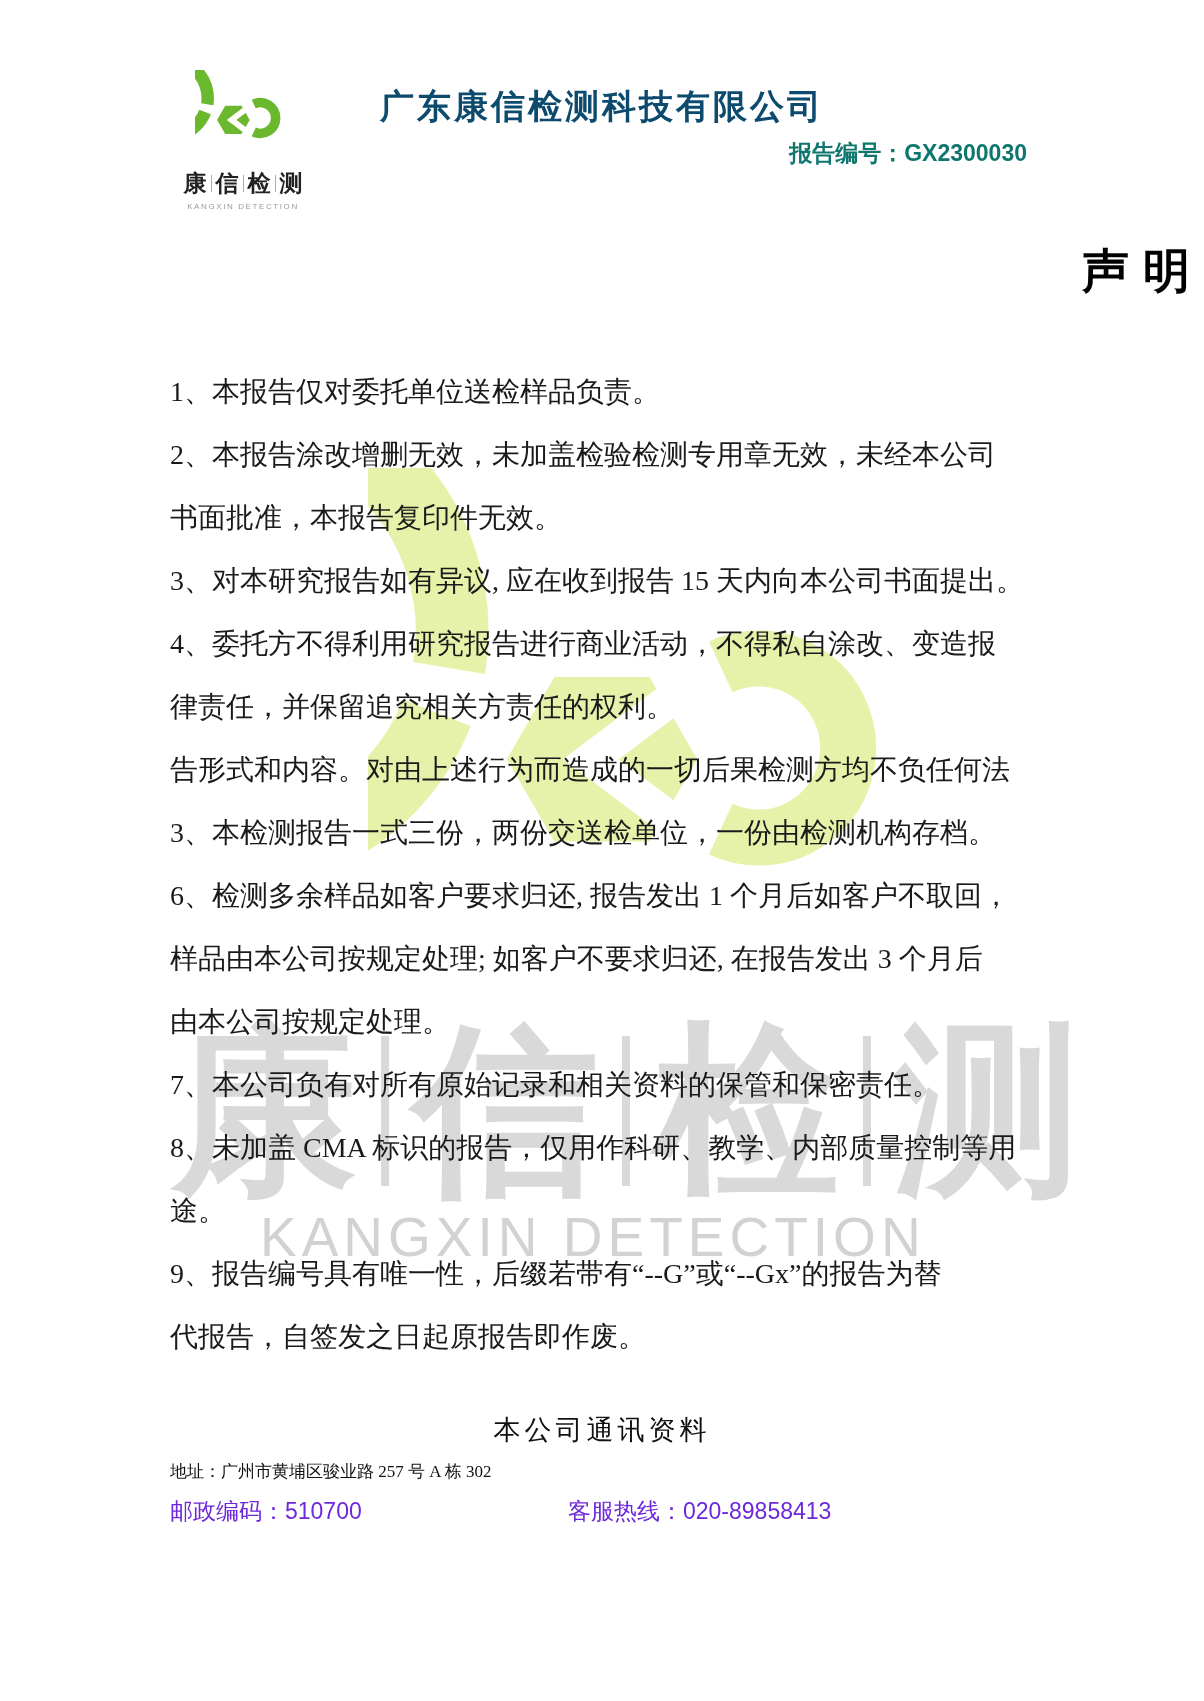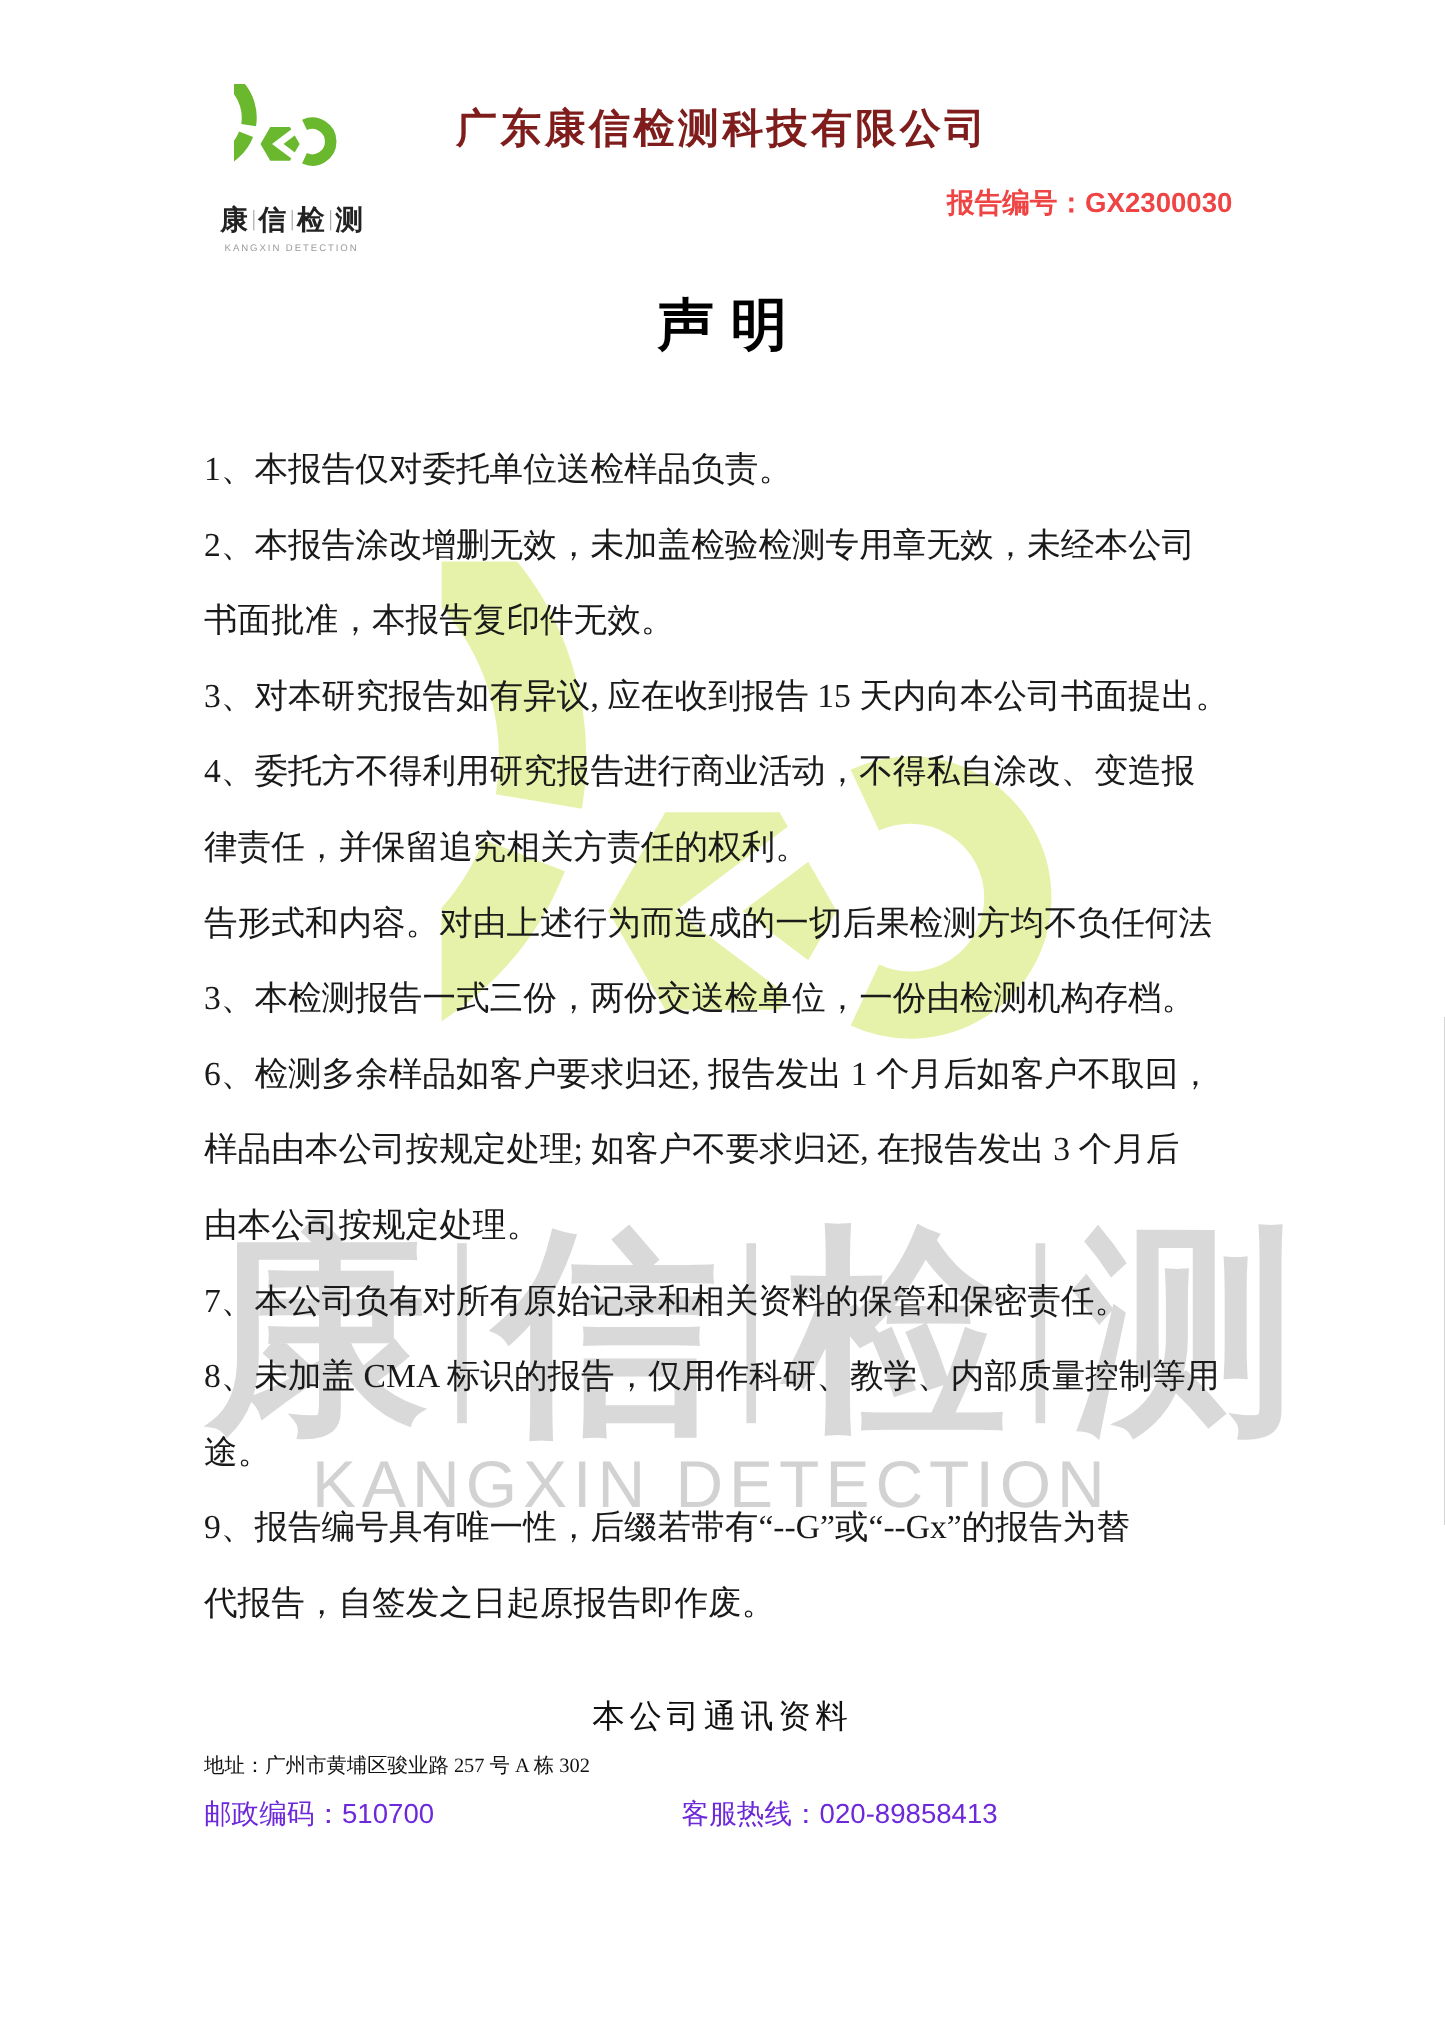--- a/index.html
+++ b/index.html
@@ -40,31 +40,31 @@
     font-family:"Liberation Sans", sans-serif;
   }
   .logo-chars .sep{width:1px;height:17px;background:#aaa;margin:0 4px;}
   .logo-sub{
     margin-top:3px;font-family:"Liberation Sans", sans-serif;
     font-size:8px;color:#9a9a9a;letter-spacing:1.6px;white-space:nowrap;
   }
   .company-name{
     position:absolute;left:0;right:0;top:84px;z-index:2;
     text-align:center;font-size:34px;font-weight:bold;letter-spacing:3px;
-    color:#7f1d1d;
+    color:#0c4a6e;
   }
   .report-no{
-    position:absolute;right:177px;top:154px;z-index:2;
-    font-size:23px;font-weight:bold;color:#ef4444;white-space:nowrap;
+    position:absolute;right:177px;top:138px;z-index:2;
+    font-size:23px;font-weight:bold;color:#0f766e;white-space:nowrap;
   }
   .report-no .report-no-value{font-family:"Liberation Sans", sans-serif;font-weight:bold;}
   
   .doc-title{
     position:absolute;left:0;right:0;top:240px;z-index:2;
-    text-align:center;font-size:47px;font-weight:bold;
+    text-align:right;font-size:47px;font-weight:bold;
     letter-spacing:14px;padding-left:14px;color:#000;
   }
   
   .statements{
     position:absolute;left:170px;right:40px;top:360px;z-index:2;
   }
   .statements .line{
     font-size:28px;line-height:63px;white-space:nowrap;
     color:#1a1a1a;
   }

